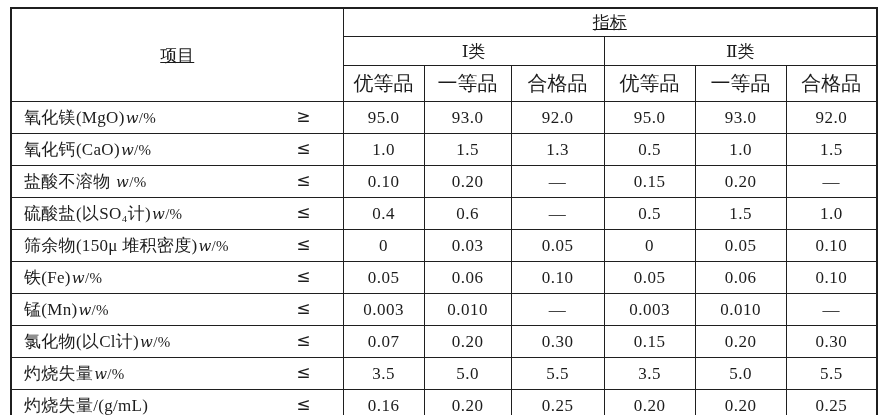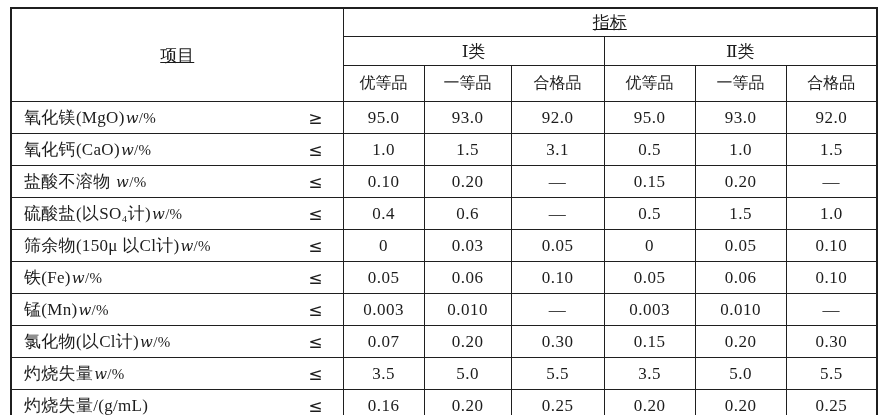--- a/index.html
+++ b/index.html
@@ -27,31 +27,30 @@
     border: 1px solid #1f1f1f;
     text-align: center;
     vertical-align: middle;
     padding: 0;
     font-size: 17px;
     overflow: hidden;
     white-space: nowrap;
   }
   tr.hrow1 td { height: 27px; text-decoration: underline; }
   tr.hrow2 td { height: 28px; margin-top: 25px; }
-  tr.hrow3 td { height: 35px; font-size: 16px; }
+  tr.hrow3 td { height: 35px; font-size: 20px; }
   tr.drow  td { height: 31px; }
   td.item {
     text-align: left;
   }
   .item-flex {
     display: flex;
-    align-items: center;
     justify-content: space-between;
     padding-left: 12px;
-    padding-right: 20px;
+    padding-right: 32px;
   }
   .item-label { font-size: 17px; letter-spacing: 0.3px; }
   .item-label .un { font-size: 15px; }
   i.w {
     font-style: italic;
     font-size: 15px;
     font-family: "DejaVu Serif", serif;
     margin-left: 1px;
   }
   .cmp {
@@ -113,21 +112,21 @@
 
     <tr class="drow">
       <td class="item">
         <div class="item-flex">
           <span class="item-label"><span class="nm">氧化钙(CaO)</span><i class="w">w</i><span class="un">/%</span></span>
           <span class="cmp">≤</span>
         </div>
       </td>
       <td class="val">1.0</td>
       <td class="val">1.5</td>
-      <td class="val">3.1</td>
+      <td class="val">1.3</td>
       <td class="val">0.5</td>
       <td class="val">1.0</td>
       <td class="val">1.5</td>
     </tr>
 
     <tr class="drow">
       <td class="item">
         <div class="item-flex">
           <span class="item-label"><span class="nm">盐酸不溶物 </span><i class="w">w</i><span class="un">/%</span></span>
           <span class="cmp">≤</span>
@@ -152,21 +151,21 @@
       <td class="val">0.6</td>
       <td class="val">—</td>
       <td class="val">0.5</td>
       <td class="val">1.5</td>
       <td class="val">1.0</td>
     </tr>
 
     <tr class="drow">
       <td class="item">
         <div class="item-flex">
-          <span class="item-label"><span class="nm">筛余物(150μ 以Cl计)</span><i class="w">w</i><span class="un">/%</span></span>
+          <span class="item-label"><span class="nm">筛余物(150μ 堆积密度)</span><i class="w">w</i><span class="un">/%</span></span>
           <span class="cmp">≤</span>
         </div>
       </td>
       <td class="val">0</td>
       <td class="val">0.03</td>
       <td class="val">0.05</td>
       <td class="val">0</td>
       <td class="val">0.05</td>
       <td class="val">0.10</td>
     </tr>

